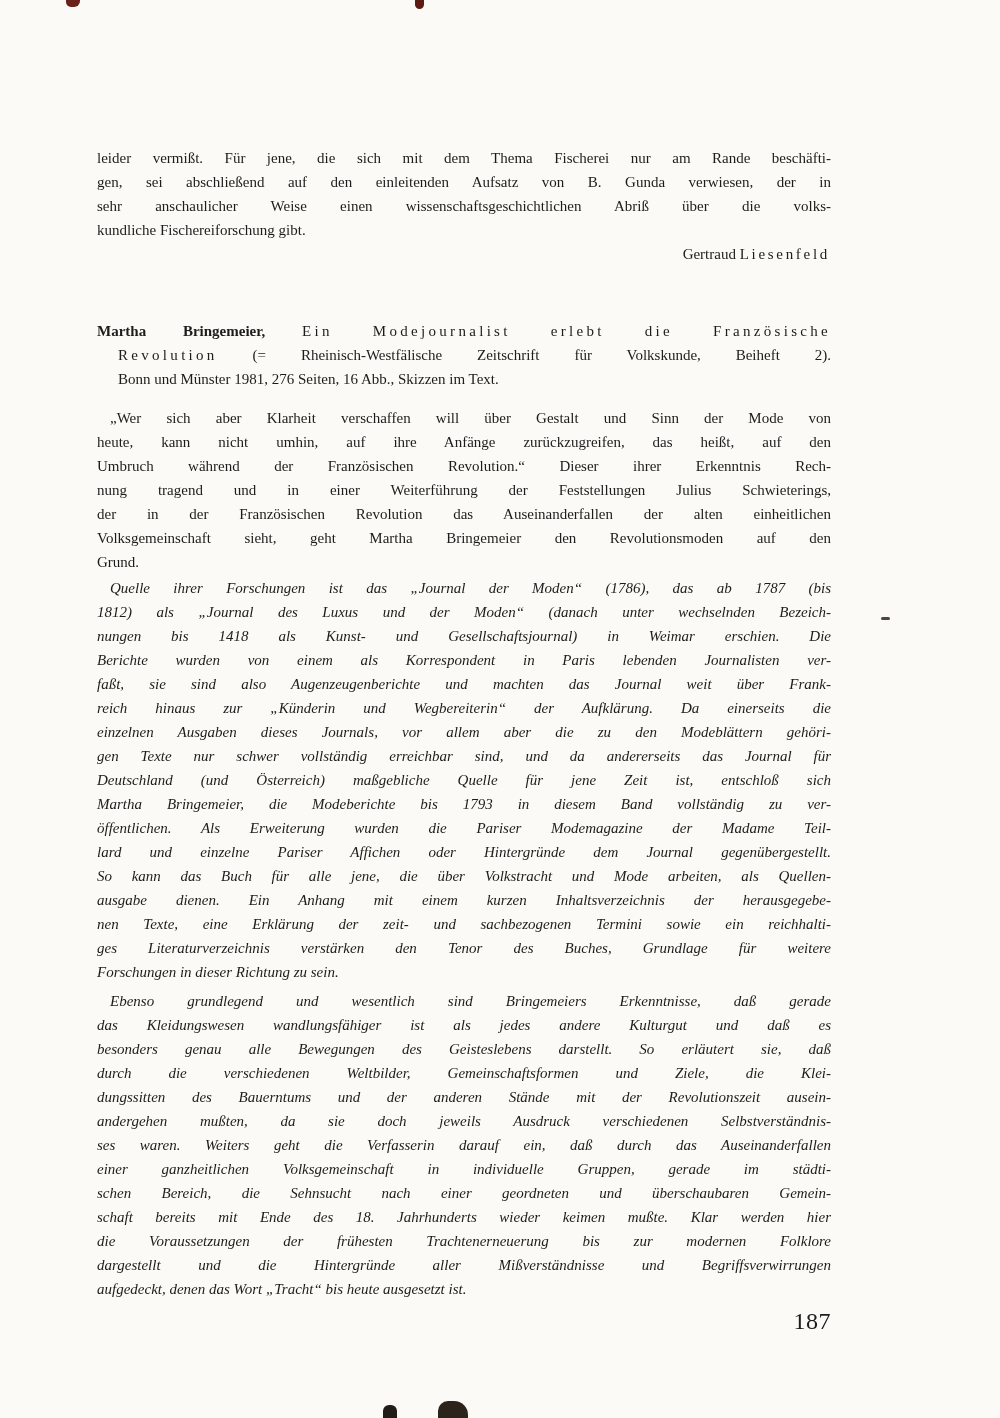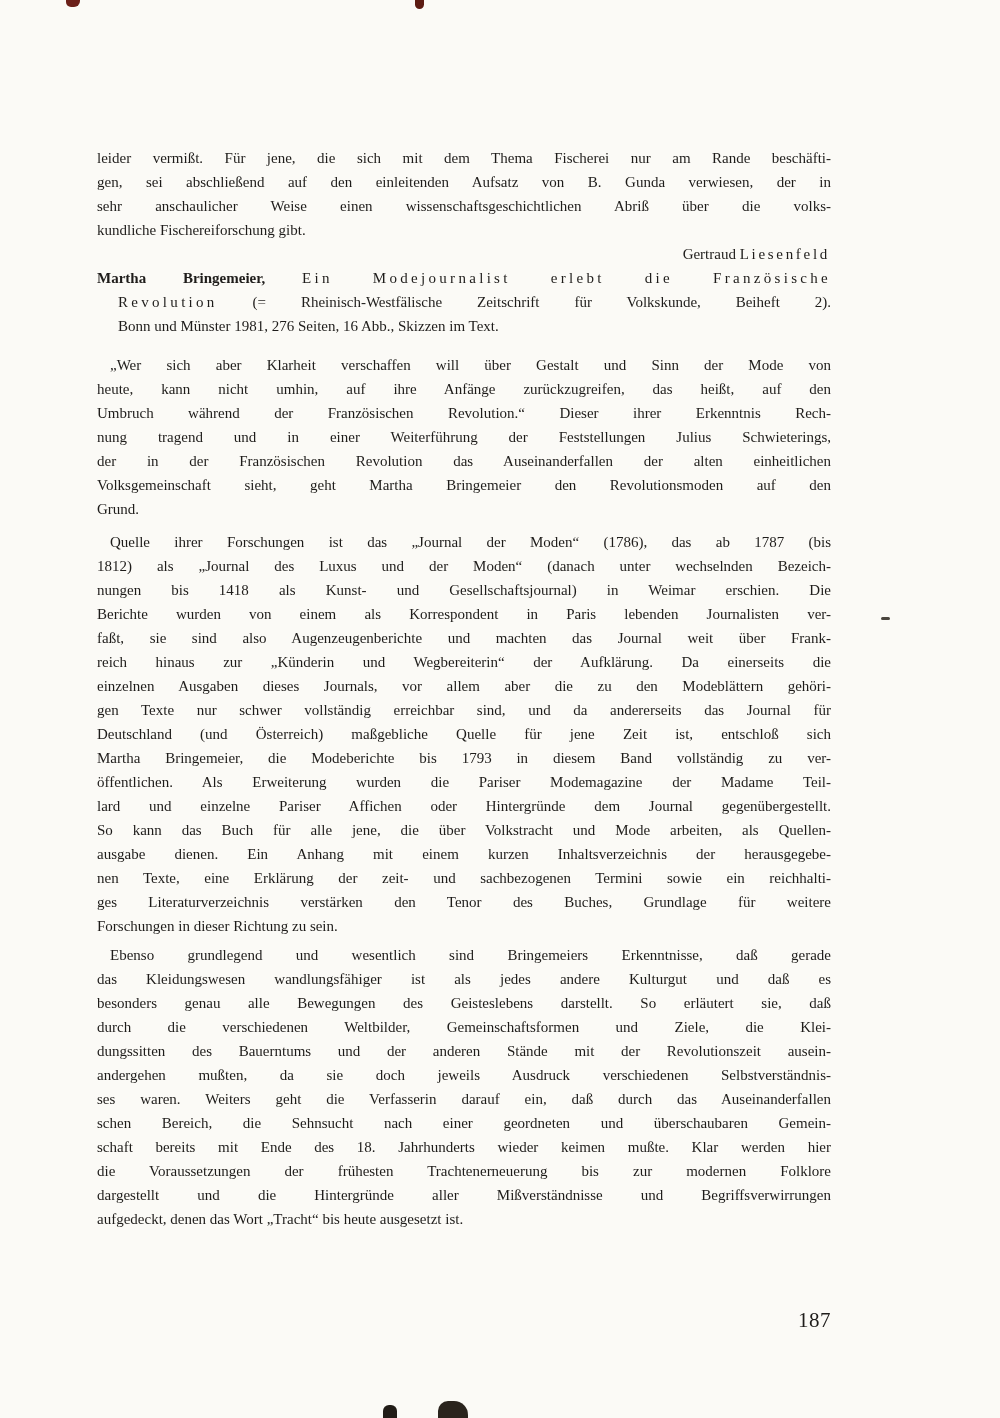--- a/index.html
+++ b/index.html
@@ -32,34 +32,34 @@
   .line.last, .line.nojust {
     text-align-last: left;
   }
   .para.indent .line:first-child { text-indent: 13px; }
   .signature {
     text-align: right;
     line-height: 24px;
     padding-right: 1px;
   }
   .sperr-name { letter-spacing: 0.18em; }
-  .citation { }
+  .citation { margin-top: 53px; }
   .citation .line.hang { padding-left: 21px; }
   .bold { font-weight: 700; }
   .sperr { letter-spacing: 0.22em; }
   .para-1 { margin-top: 15px; }
-  .para-2 { margin-top: 9px; }
-  .para-3 { margin-top: 5px; }
+  .para-2 { margin-top: 2px; font-style: italic; }
+  .para-3 { margin-top: 5px; font-style: italic; }
   .pagenum {
     position: absolute;
     left: 97px;
     top: 1308px;
     width: 734px;
     text-align: right;
-    font-size: 21px;
+    font-size: 24px;
     letter-spacing: 0.5px;
   }
   
   .artifact { position: absolute; }
   .art-top-left {
     left: 66px; top: 0; width: 14px; height: 7px;
     background: #6b2019; border-radius: 0 0 6px 5px;
   }
   .art-top-mid {
     left: 415px; top: 0; width: 9px; height: 9px;
@@ -140,20 +140,21 @@
       </div>
 
     <div class="para indent para-3">
         <div class="line">Ebenso grundlegend und wesentlich sind Bringemeiers Erkenntnisse, daß gerade</div>
         <div class="line">das Kleidungswesen wandlungsfähiger ist als jedes andere Kulturgut und daß es</div>
         <div class="line">besonders genau alle Bewegungen des Geisteslebens darstellt. So erläutert sie, daß</div>
         <div class="line">durch die verschiedenen Weltbilder, Gemeinschaftsformen und Ziele, die Klei-</div>
         <div class="line">dungssitten des Bauerntums und der anderen Stände mit der Revolutionszeit ausein-</div>
         <div class="line">andergehen mußten, da sie doch jeweils Ausdruck verschiedenen Selbstverständnis-</div>
         <div class="line">ses waren. Weiters geht die Verfasserin darauf ein, daß durch das Auseinanderfallen</div>
+        <div class="line">einer ganzheitlichen Volksgemeinschaft in individuelle Gruppen, gerade im städti-</div>
         <div class="line">schen Bereich, die Sehnsucht nach einer geordneten und überschaubaren Gemein-</div>
         <div class="line">schaft bereits mit Ende des 18. Jahrhunderts wieder keimen mußte. Klar werden hier</div>
         <div class="line">die Voraussetzungen der frühesten Trachtenerneuerung bis zur modernen Folklore</div>
         <div class="line">dargestellt und die Hintergründe aller Mißverständnisse und Begriffsverwirrungen</div>
         <div class="line last">aufgedeckt, denen das Wort „Tracht“ bis heute ausgesetzt ist.</div>
       </div>
 
   </div>
 
   <div class="pagenum">187</div>

